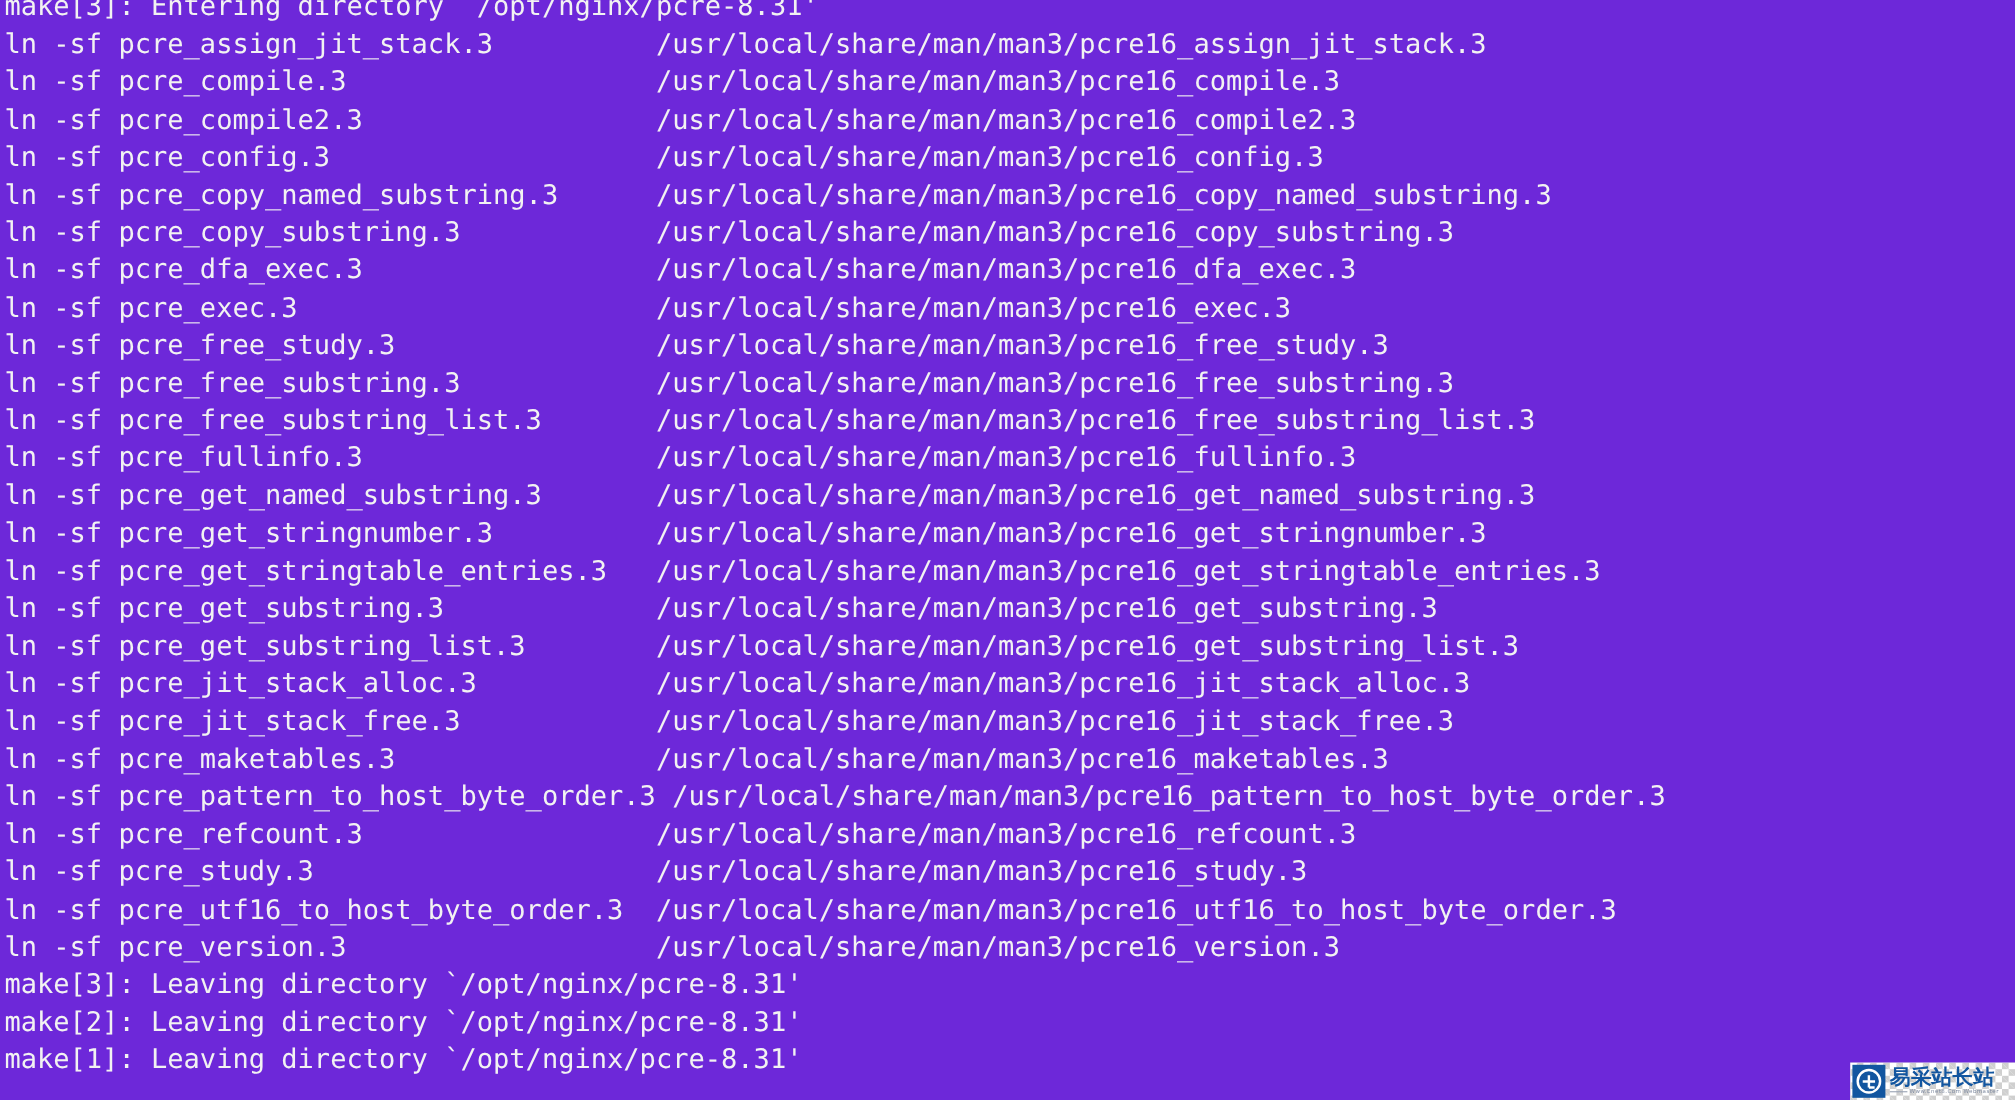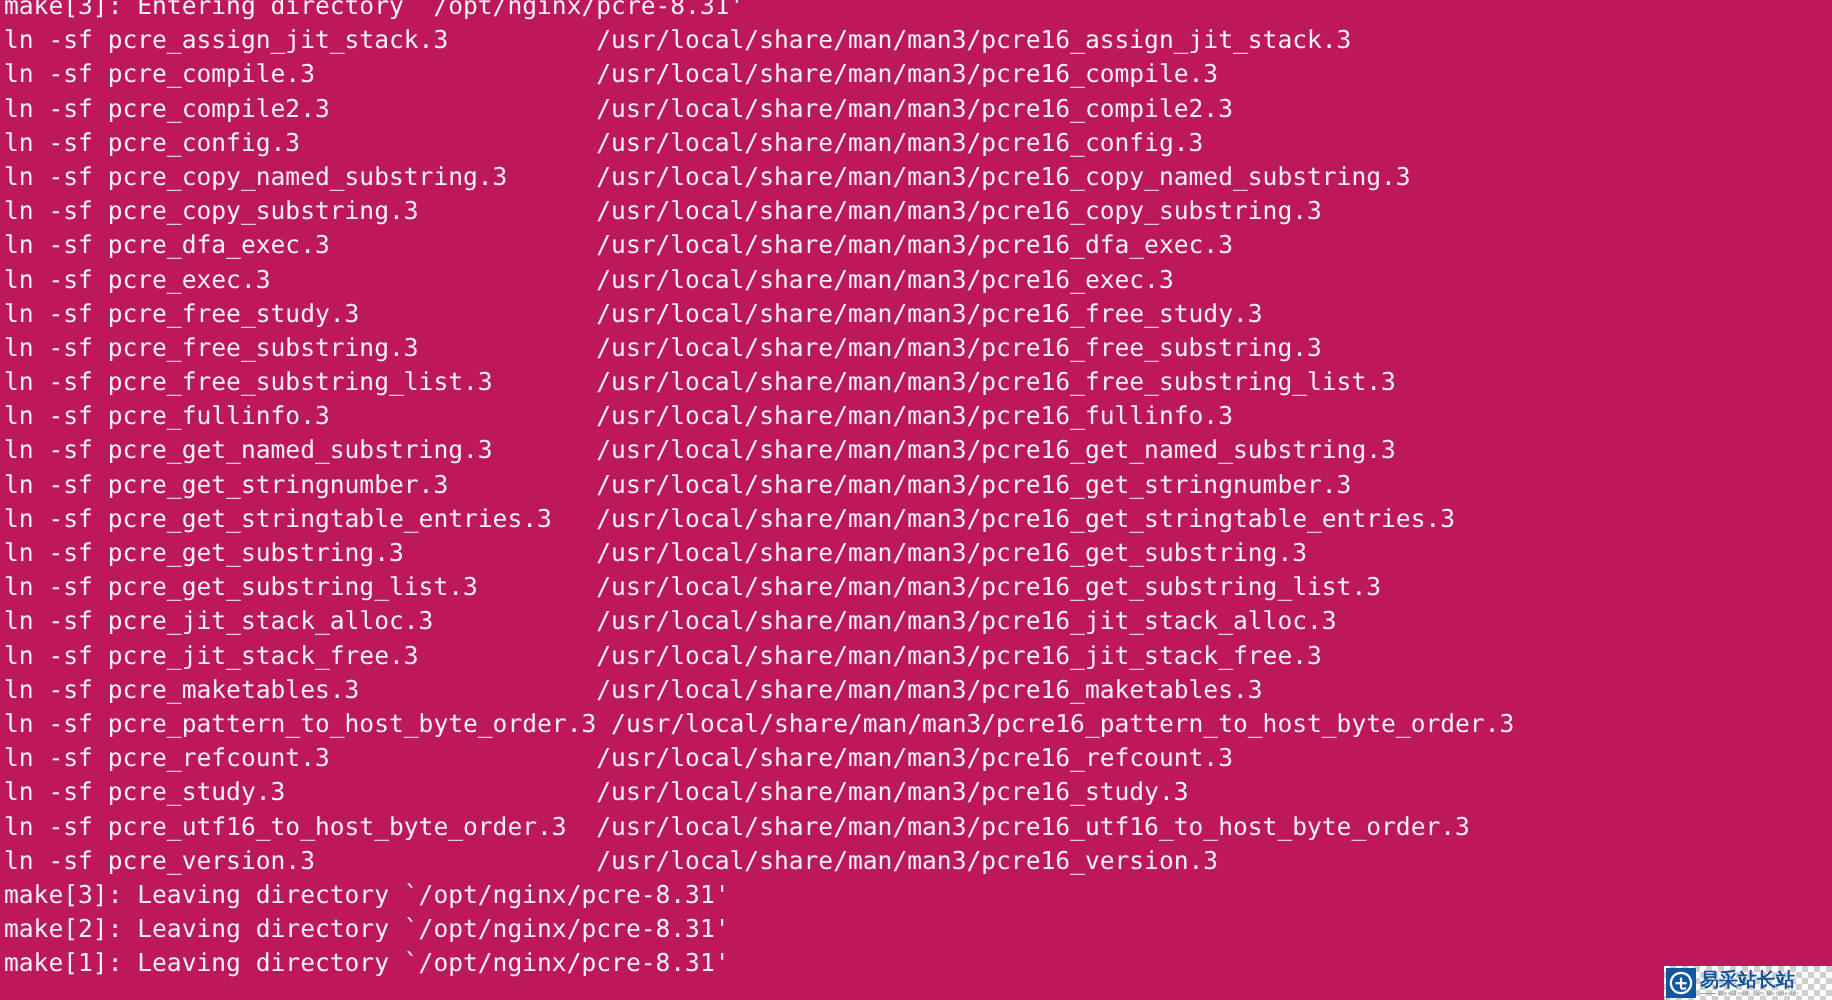--- a/index.html
+++ b/index.html
@@ -12,21 +12,21 @@
     width: 1832px;
     height: 1000px;
     overflow: hidden;
     font-family: "DejaVu Sans Mono", "Liberation Mono", monospace;
   }
 
   #terminal {
     position: relative;
     width: 1832px;
     height: 1000px;
-    background: #be185d;
+    background: #6d28d9;
     overflow: hidden;
   }
 
   
   #term-output {
     position: absolute;
     left: 0px;
     top: -11px;
     margin: 0;
     padding: 0 0 0 4px;
@@ -44,21 +44,21 @@
     display: block;
     height: 34.2px;
     white-space: pre;
   }
 
   
   #watermark {
     position: absolute;
     right: 0px;
     bottom: 0px;
-    width: 168px;
+    width: 150px;
     height: 34px;
     display: flex;
     align-items: center;
     
     background-color: #ffffff;
     background-image:
       linear-gradient(45deg, #cfcfcf 25%, transparent 25%, transparent 75%, #cfcfcf 75%),
       linear-gradient(45deg, #cfcfcf 25%, transparent 25%, transparent 75%, #cfcfcf 75%);
     background-size: 12px 12px;
     background-position: 0 0, 6px 6px;

